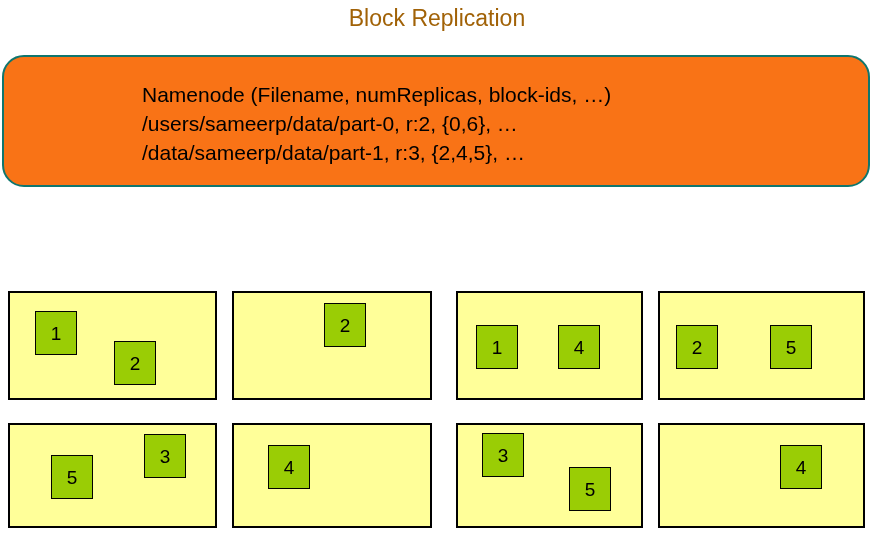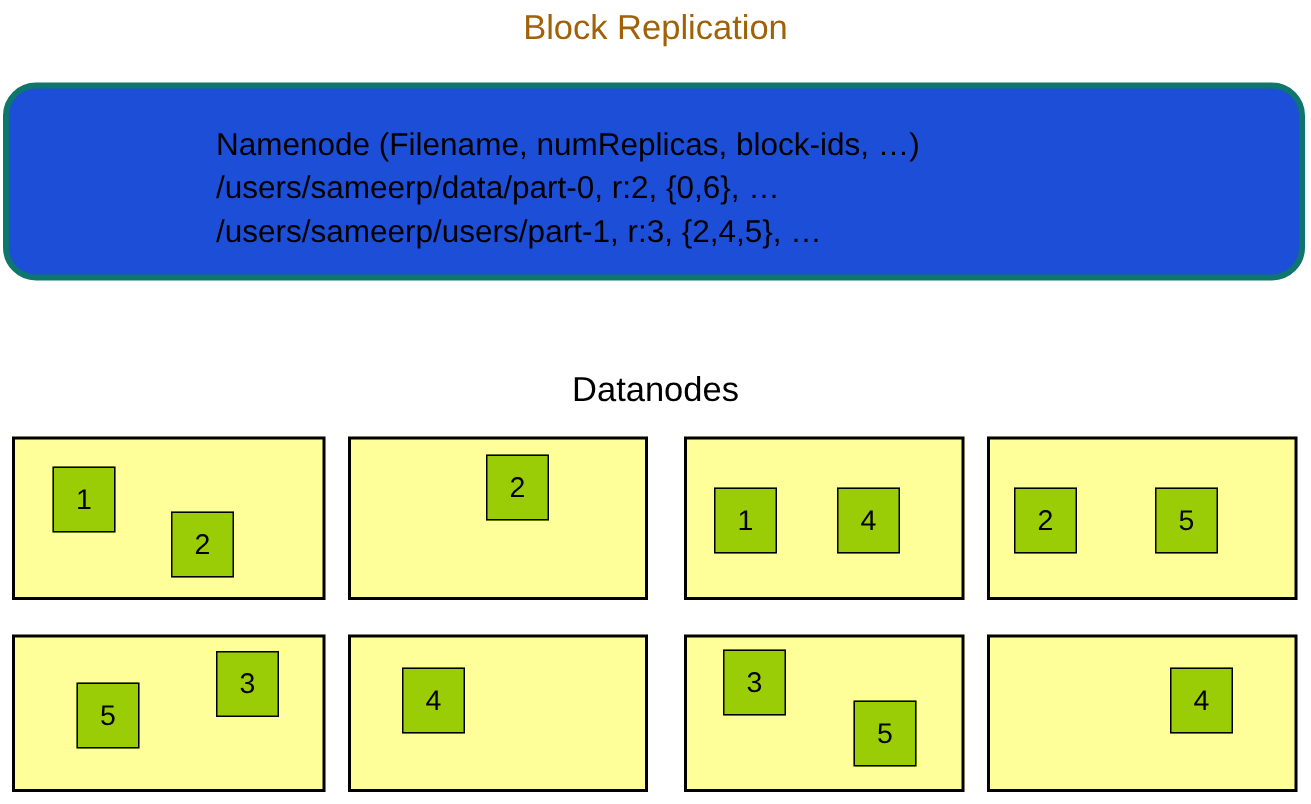--- a/index.html
+++ b/index.html
@@ -38,22 +38,22 @@
     white-space: nowrap;
   }
 
   
   .namenode-panel {
     position: absolute;
     left: 2px;
     top: 55px;
     width: 868px;
     height: 132px;
-    background: #1d4ed8;
-    border: 4px solid #0f766e;
+    background: #f97316;
+    border: 2px solid #0f766e;
     border-radius: 22px;
     box-sizing: border-box;
   }
   .namenode-text {
     position: absolute;
     left: 138px;
     top: 23px;
     font-size: 21px;
     line-height: 29px;
     white-space: nowrap;
@@ -102,25 +102,24 @@
 <body>
 
 <div id="canvas">
 
   <div class="page-title">Block Replication</div>
 
   <div class="namenode-panel">
     <div class="namenode-text">
       <div>Namenode (Filename, numReplicas, block-ids, …)</div>
       <div>/users/sameerp/data/part-0, r:2, {0,6}, …</div>
-      <div>/users/sameerp/users/part-1, r:3, {2,4,5}, …</div>
+      <div>/data/sameerp/data/part-1, r:3, {2,4,5}, …</div>
     </div>
   </div>
 
-  <div class="datanodes-label">Datanodes</div>
 
   <div class="datanode" style="left:8px;  top:291px; width:209px; height:109px;">
     <div class="block" style="left:25px; top:18px; width:42px; height:44px;">1</div>
     <div class="block" style="left:104px; top:48px; width:42px; height:44px;">2</div>
   </div>
 
   <div class="datanode" style="left:232px; top:291px; width:200px; height:109px;">
     <div class="block" style="left:90px; top:10px; width:42px; height:44px;">2</div>
   </div>
 

